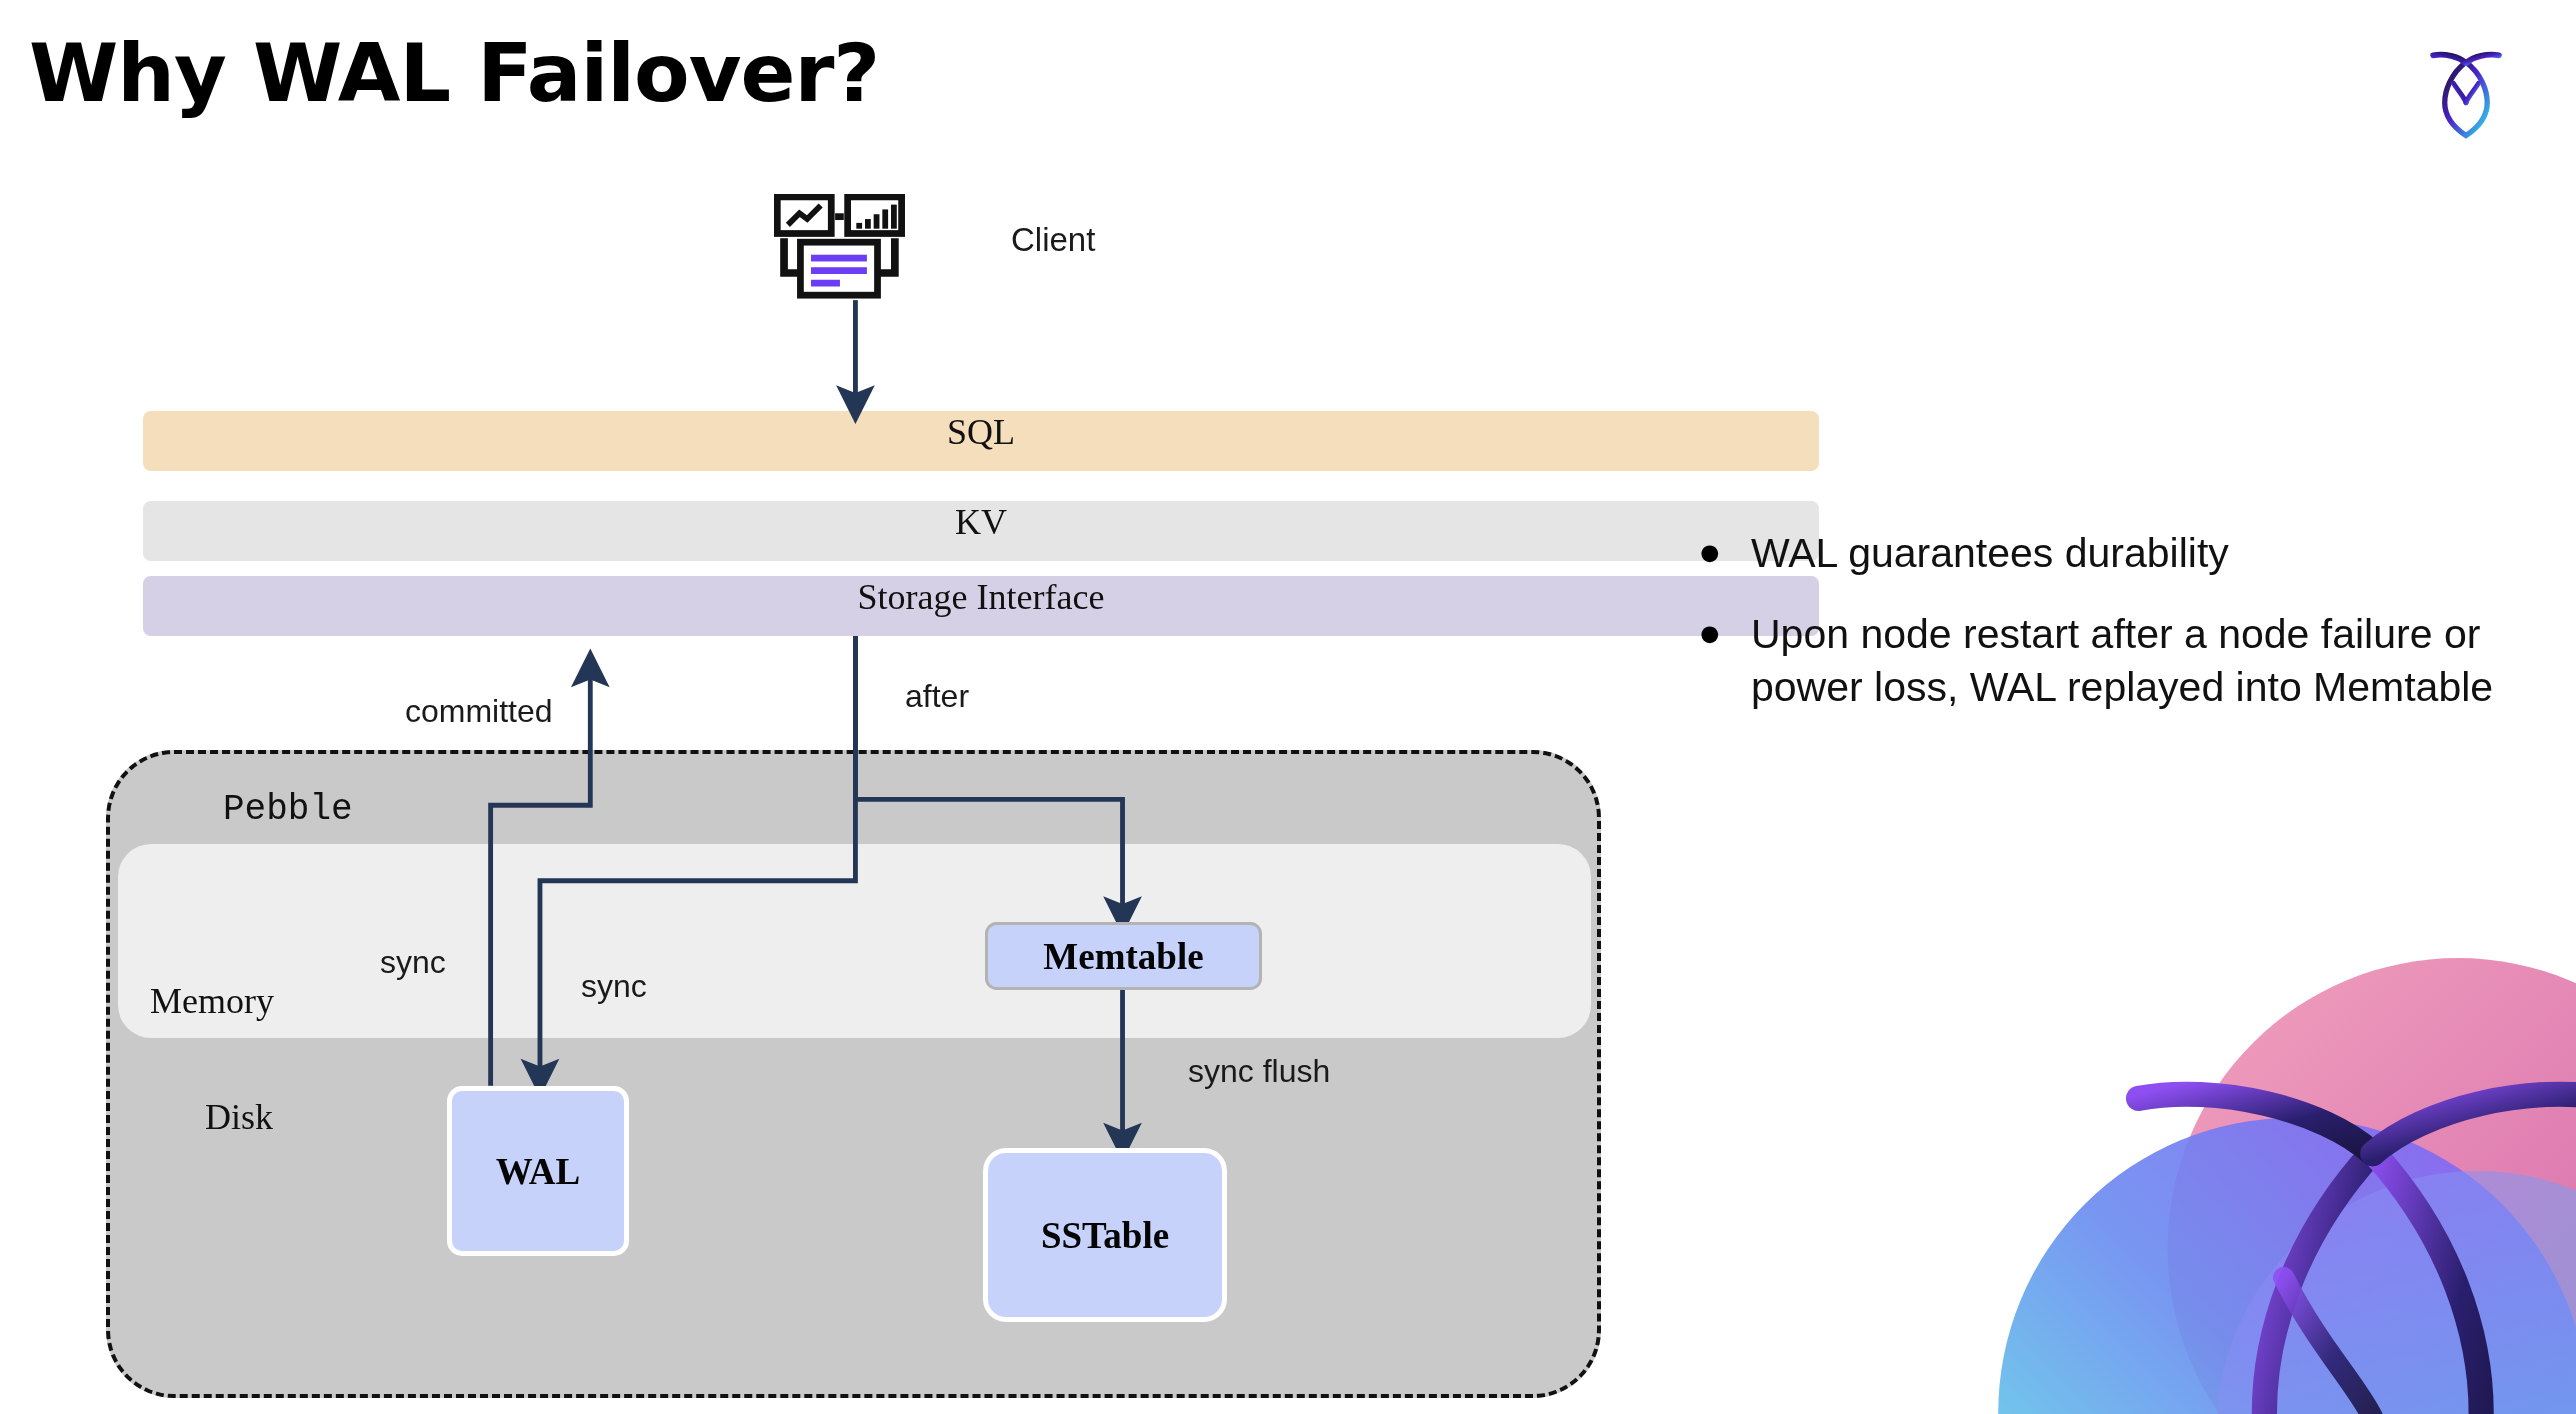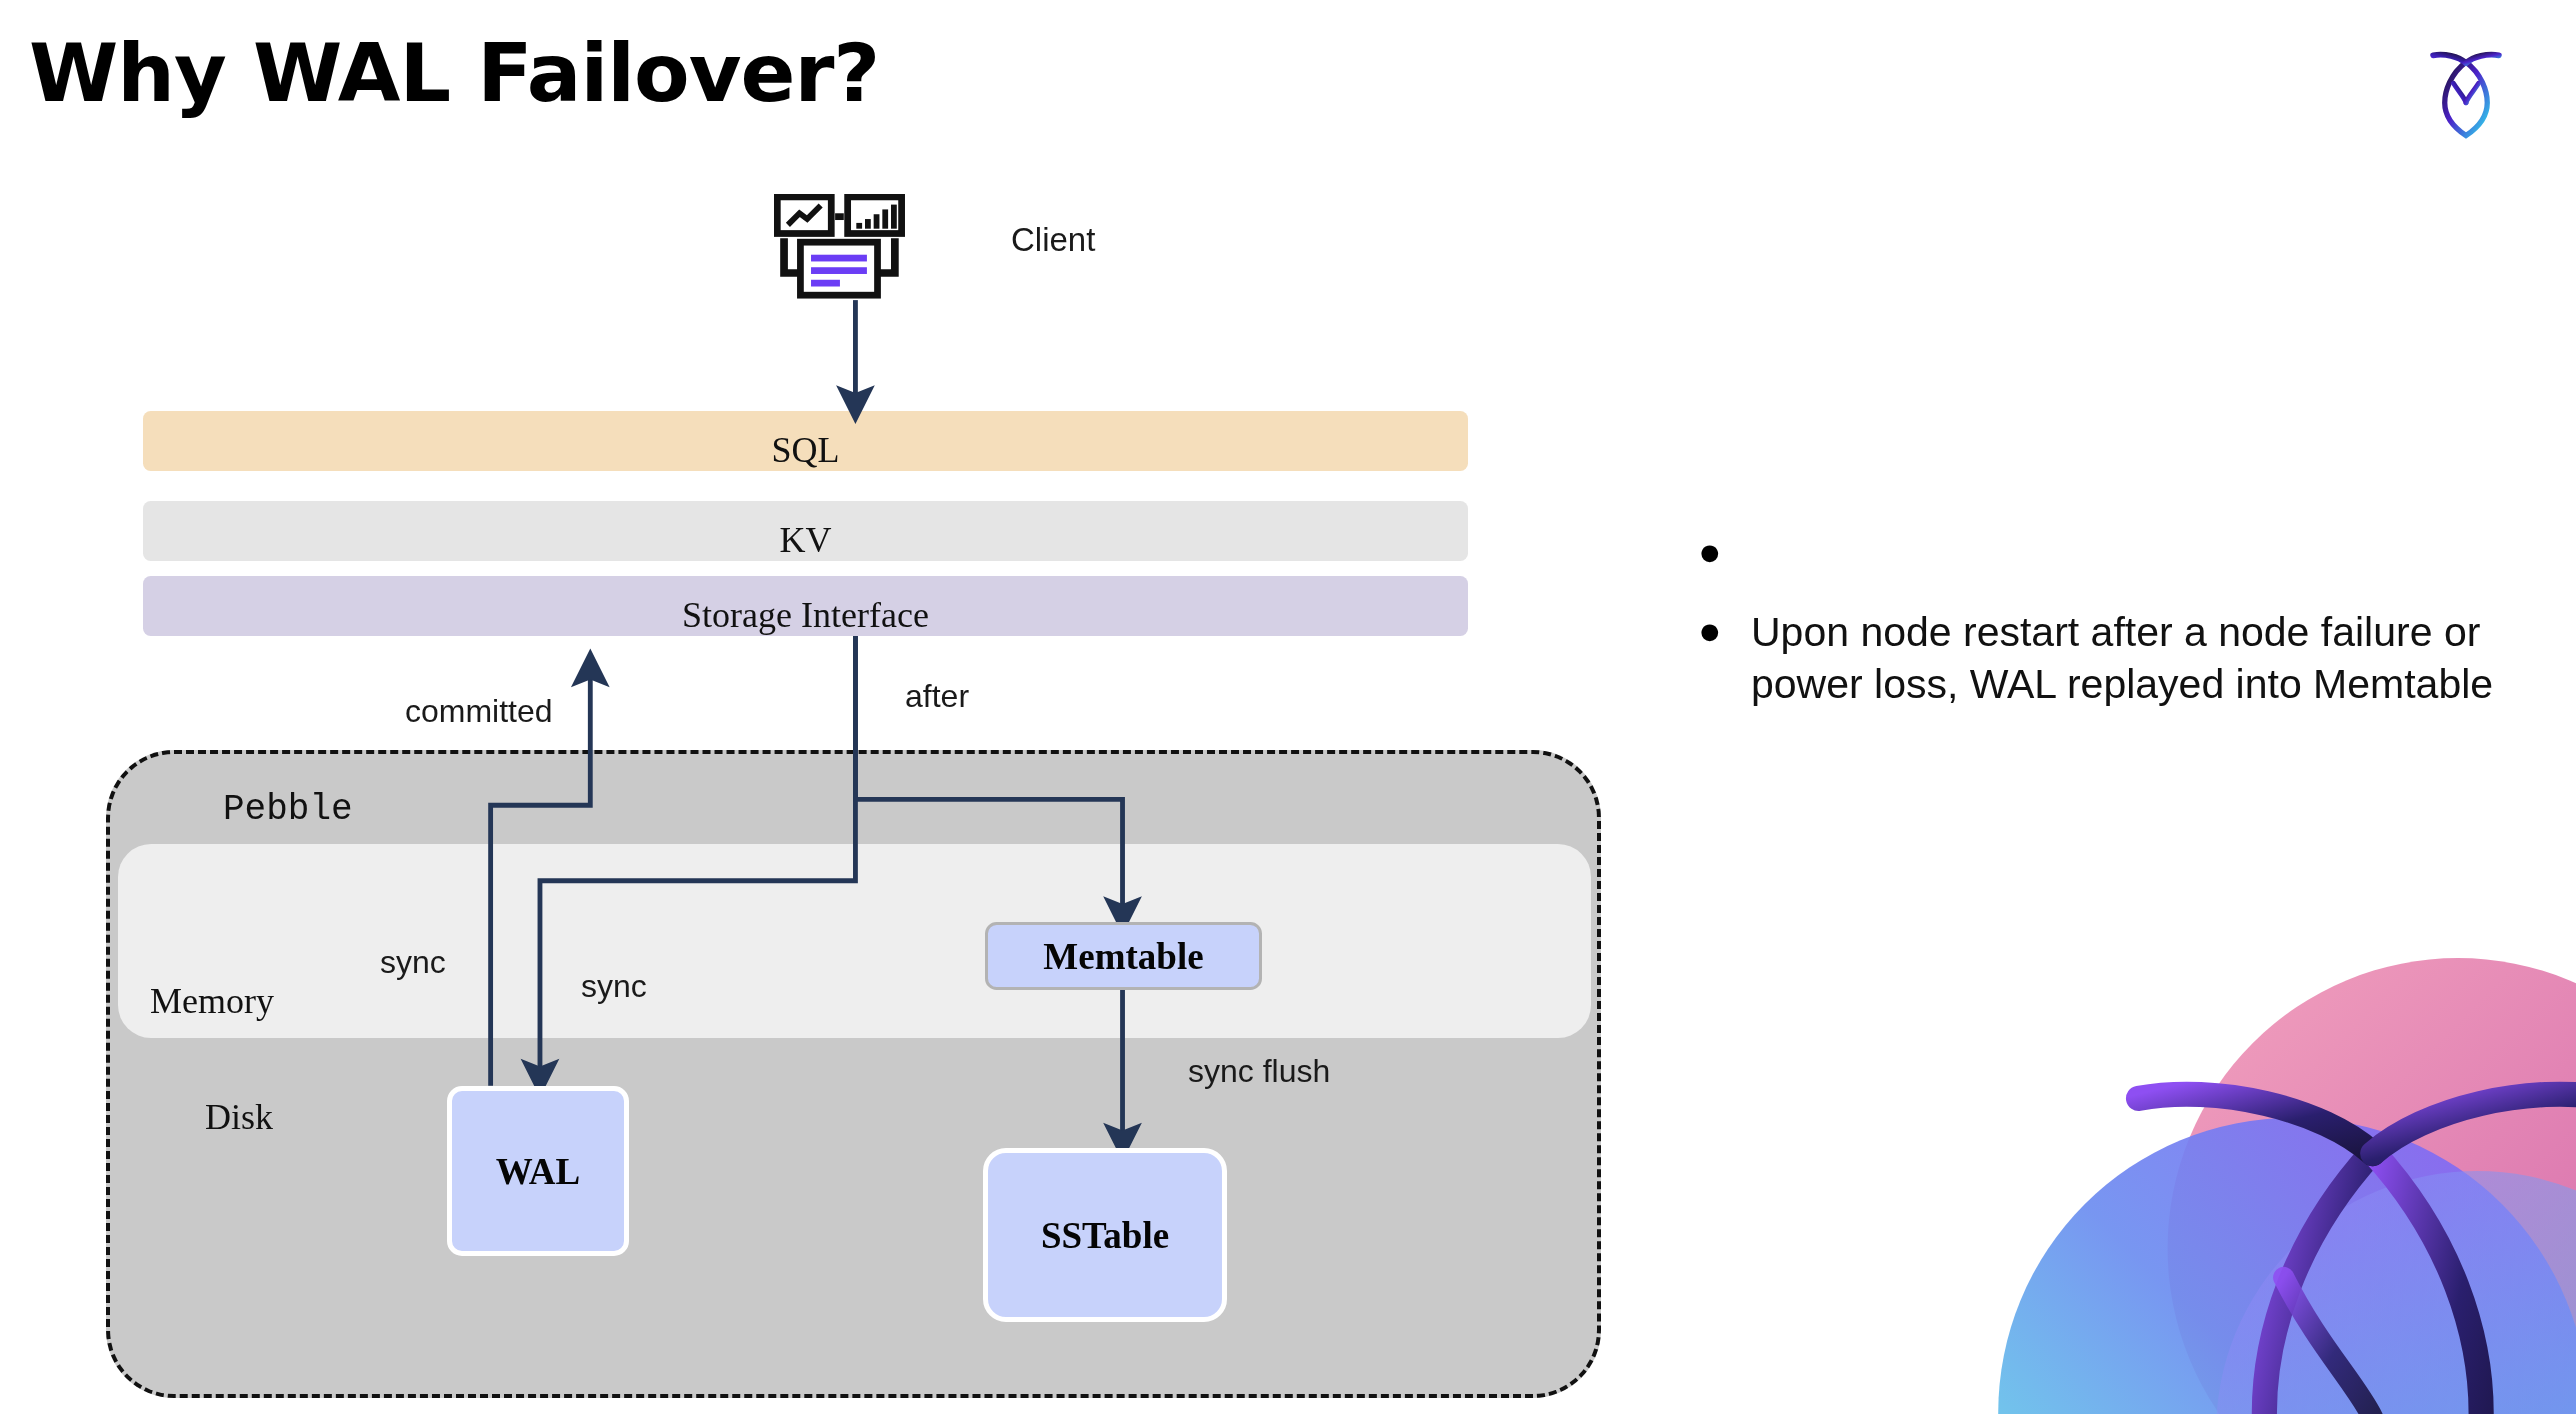--- a/index.html
+++ b/index.html
@@ -63,25 +63,25 @@
     top: 221px;
     font-size: 33px;
     color: #1a1a1a;
     font-family: "Liberation Sans", sans-serif;
   }
 
   
   .layer-bar {
     position: absolute;
     left: 143px;
-    width: 1325px;
+    width: 1676px;
     height: 60px;
     border-radius: 7.7px;
     display: flex;
-    align-items: flex-end;
+    align-items: flex-start;
     justify-content: center;
     font-family: "Liberation Serif", serif;
     font-size: 36px;
     color: #111111;
   }
   #bar-sql { top: 411px; }
   #bar-kv  { top: 501px; }
   #bar-storage { top: 576px; }
 
   
@@ -354,19 +354,20 @@
 <div class="node-box" id="node-wal">
   <span>WAL</span>
 </div>
 <div class="node-box" id="node-sstable">
   <span>SSTable</span>
 </div>
 
 <div id="bullets">
   <div class="bullet-row">
     <span class="bullet-dot">●</span>
+    <span class="bullet-text">WAL guarantees durability</span>
   </div>
   <div class="bullet-row">
     <span class="bullet-dot">●</span>
     <span class="bullet-text">Upon node restart after a node failure or power loss, WAL replayed into Memtable</span>
   </div>
 </div>
 
 
 </body></html>

